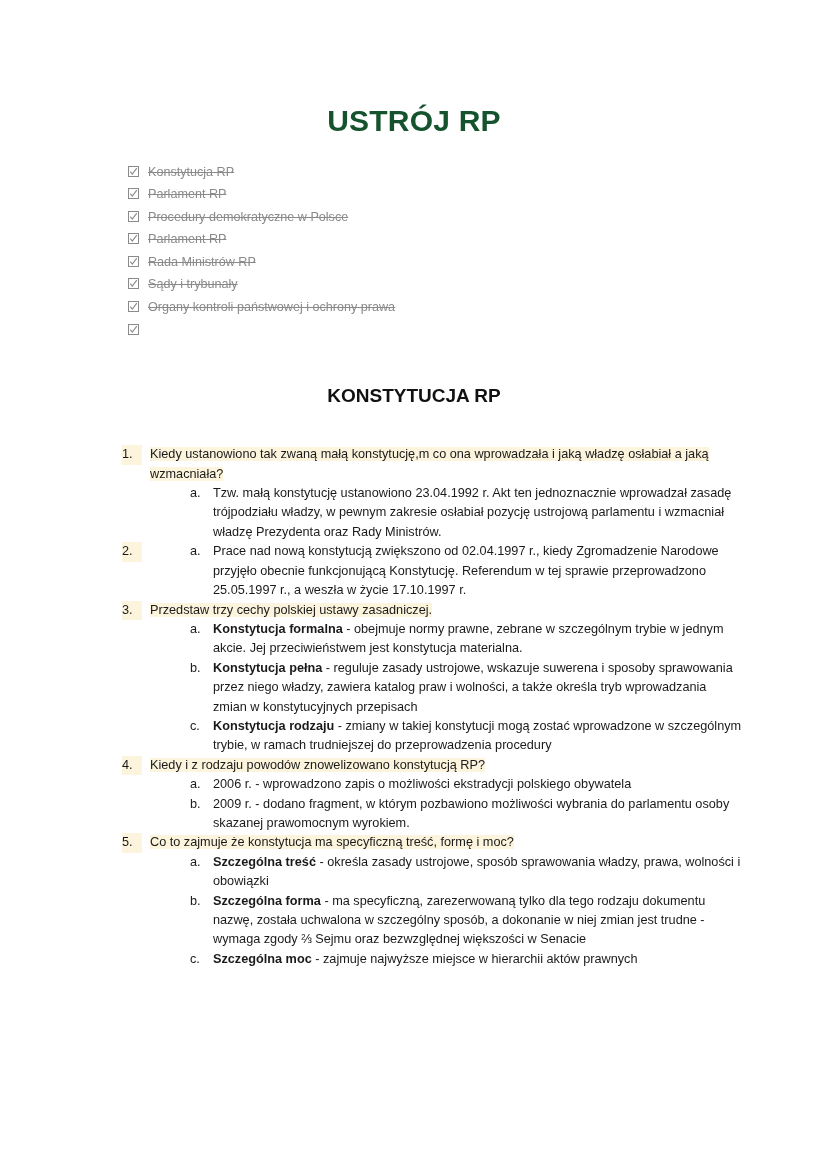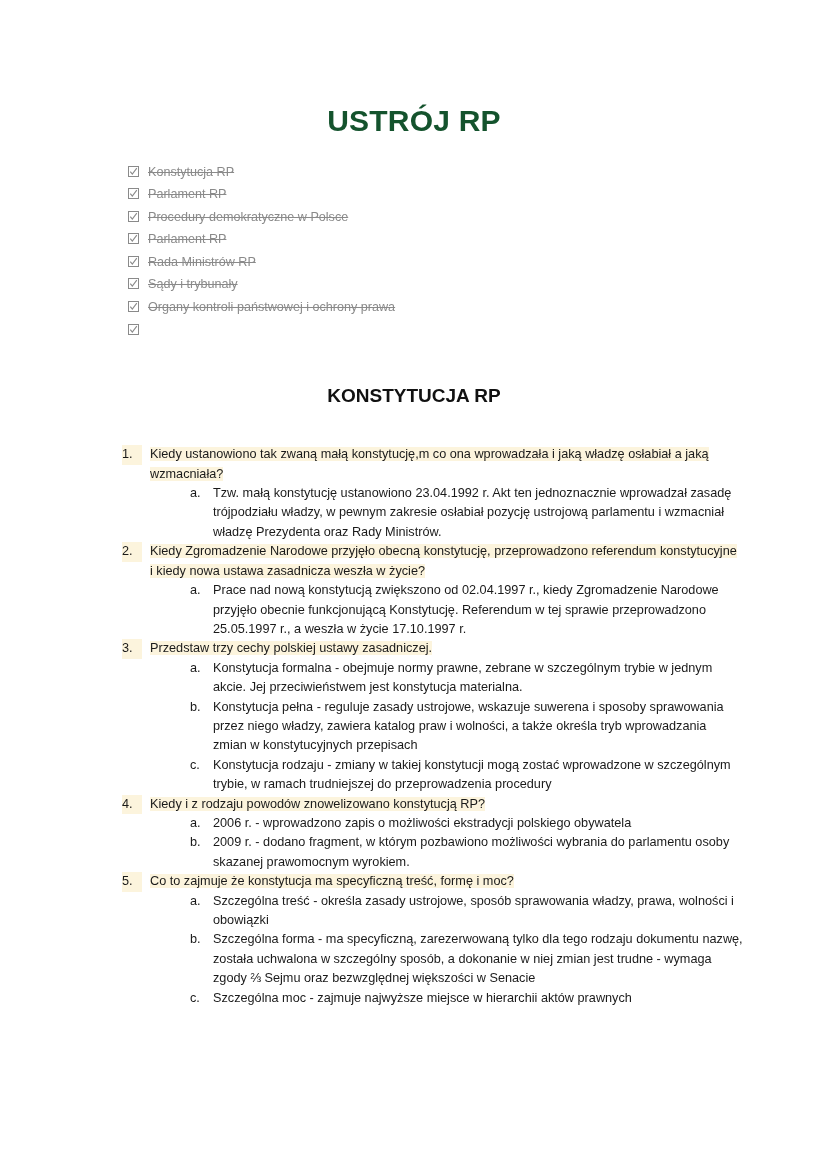--- a/index.html
+++ b/index.html
@@ -121,21 +121,21 @@
     padding-right: 85px;
   }
   .sub-letter {
     position: absolute;
     left: 190px;
     top: 0;
     width: 18px;
     font-size: 12.7px;
     line-height: 19.4px;
   }
-  .sub-lead { font-weight: normal; }
+  .sub-lead { font-weight: bold; }
 </style>
 </head>
 <body>
 
 <div class="page">
 
   <h1 class="doc-title">USTRÓJ RP</h1>
 
   <ul class="checklist">
       <li class="check-item">
@@ -214,21 +214,21 @@
   <h2 class="section-heading">KONSTYTUCJA RP</h2>
 
   <ol class="qa-list">
       <li class="q-block">
         <div class="q-row"><span class="q-num">1.</span><span class="q-text">Kiedy ustanowiono tak zwaną małą konstytucję,m co ona wprowadzała i jaką władzę osłabiał a jaką wzmacniała?</span></div>
         <ul class="sub-list">
           <li class="sub-row"><span class="sub-letter">a.</span><span>Tzw. małą konstytucję ustanowiono 23.04.1992 r. Akt ten jednoznacznie wprowadzał zasadę trójpodziału władzy, w pewnym zakresie osłabiał pozycję ustrojową parlamentu i wzmacniał władzę Prezydenta oraz Rady Ministrów.</span></li>
         </ul>
       </li>
       <li class="q-block">
-        <div class="q-row"><span class="q-num">2.</span><span class="q-text">Kiedy Zgromadzenie Narodowe przyjęło obecną konstytucję, przeprowadzono referendum konstytucyjne i kiedy nowa ustawa zasadnicza weszła w życie?</span></div>
+        <div class="q-row"><span class="q-num">2.</span></div>
         <ul class="sub-list">
           <li class="sub-row"><span class="sub-letter">a.</span><span>Prace nad nową konstytucją zwiększono od 02.04.1997 r., kiedy Zgromadzenie Narodowe przyjęło obecnie funkcjonującą Konstytucję. Referendum w tej sprawie przeprowadzono 25.05.1997 r., a weszła w życie 17.10.1997 r.</span></li>
         </ul>
       </li>
       <li class="q-block">
         <div class="q-row"><span class="q-num">3.</span><span class="q-text">Przedstaw trzy cechy polskiej ustawy zasadniczej.</span></div>
         <ul class="sub-list">
           <li class="sub-row"><span class="sub-letter">a.</span><span class="sub-lead">Konstytucja formalna</span><span> - obejmuje normy prawne, zebrane w szczególnym trybie w jednym akcie. Jej przeciwieństwem jest konstytucja materialna.</span></li>
           <li class="sub-row"><span class="sub-letter">b.</span><span class="sub-lead">Konstytucja pełna</span><span> - reguluje zasady ustrojowe, wskazuje suwerena i sposoby sprawowania przez niego władzy, zawiera katalog praw i wolności, a także określa tryb wprowadzania zmian w konstytucyjnych przepisach</span></li>
           <li class="sub-row"><span class="sub-letter">c.</span><span class="sub-lead">Konstytucja rodzaju</span><span> - zmiany w takiej konstytucji mogą zostać wprowadzone w szczególnym trybie, w ramach trudniejszej do przeprowadzenia procedury</span></li>

